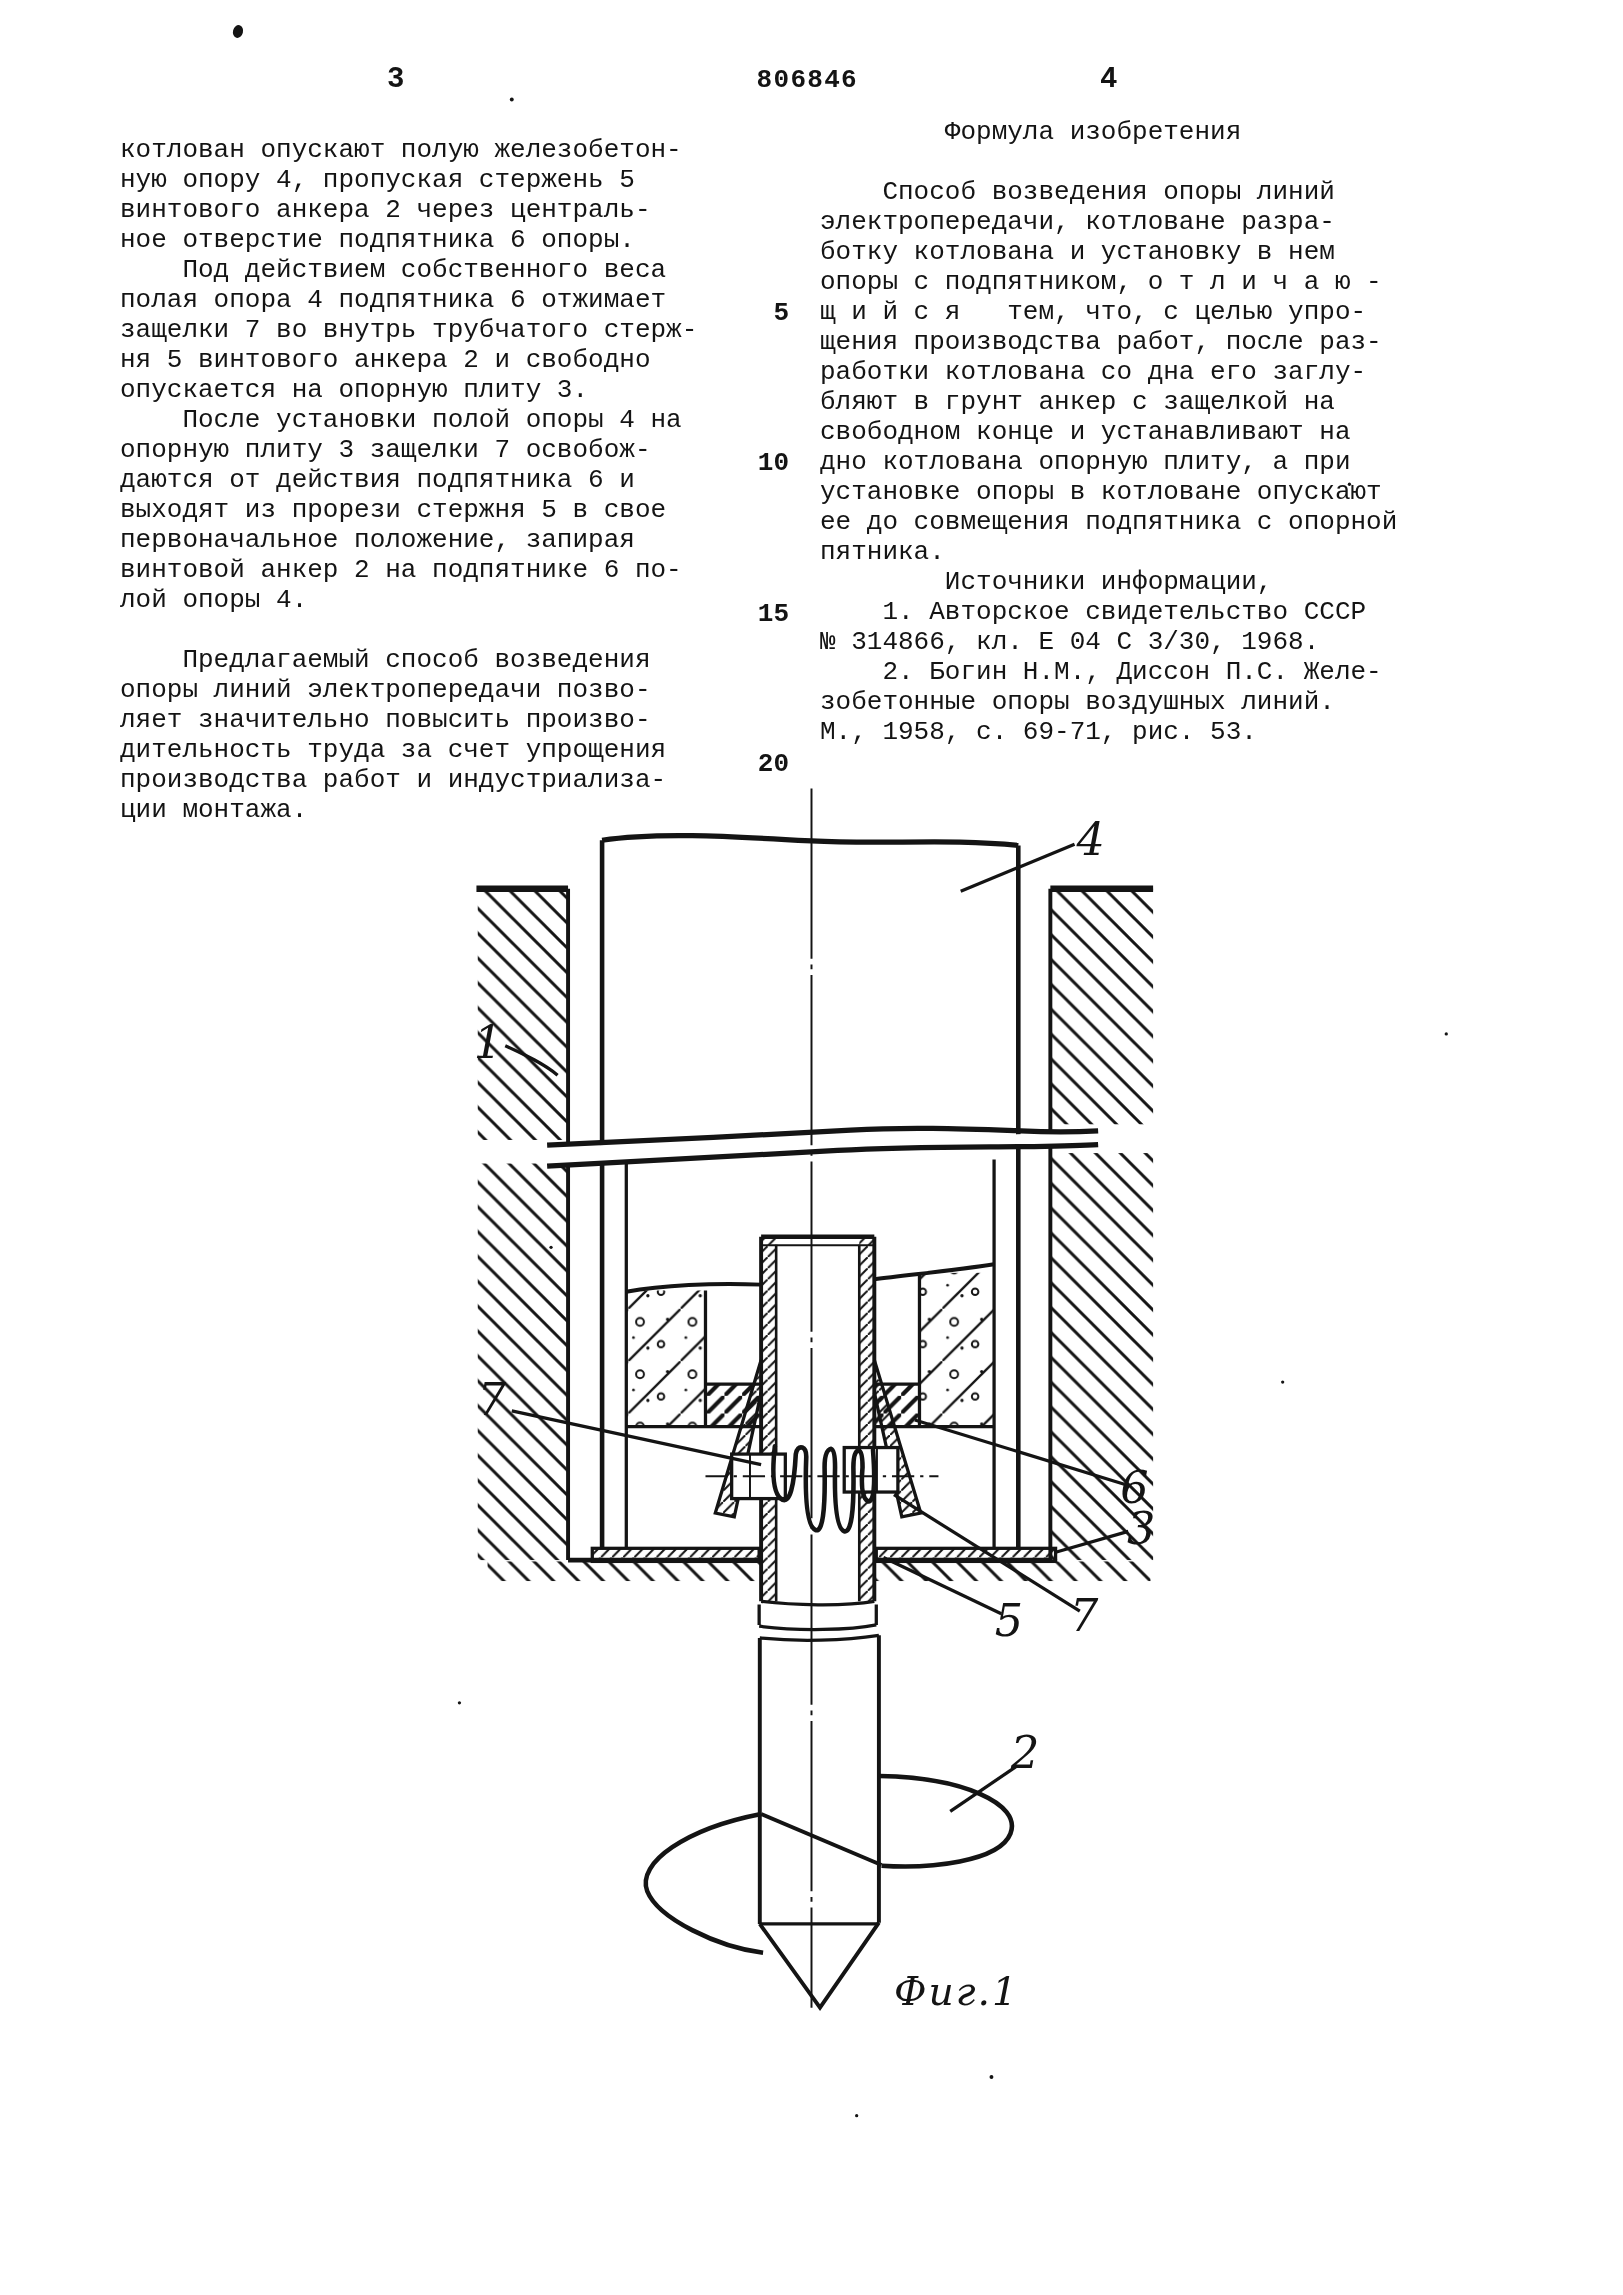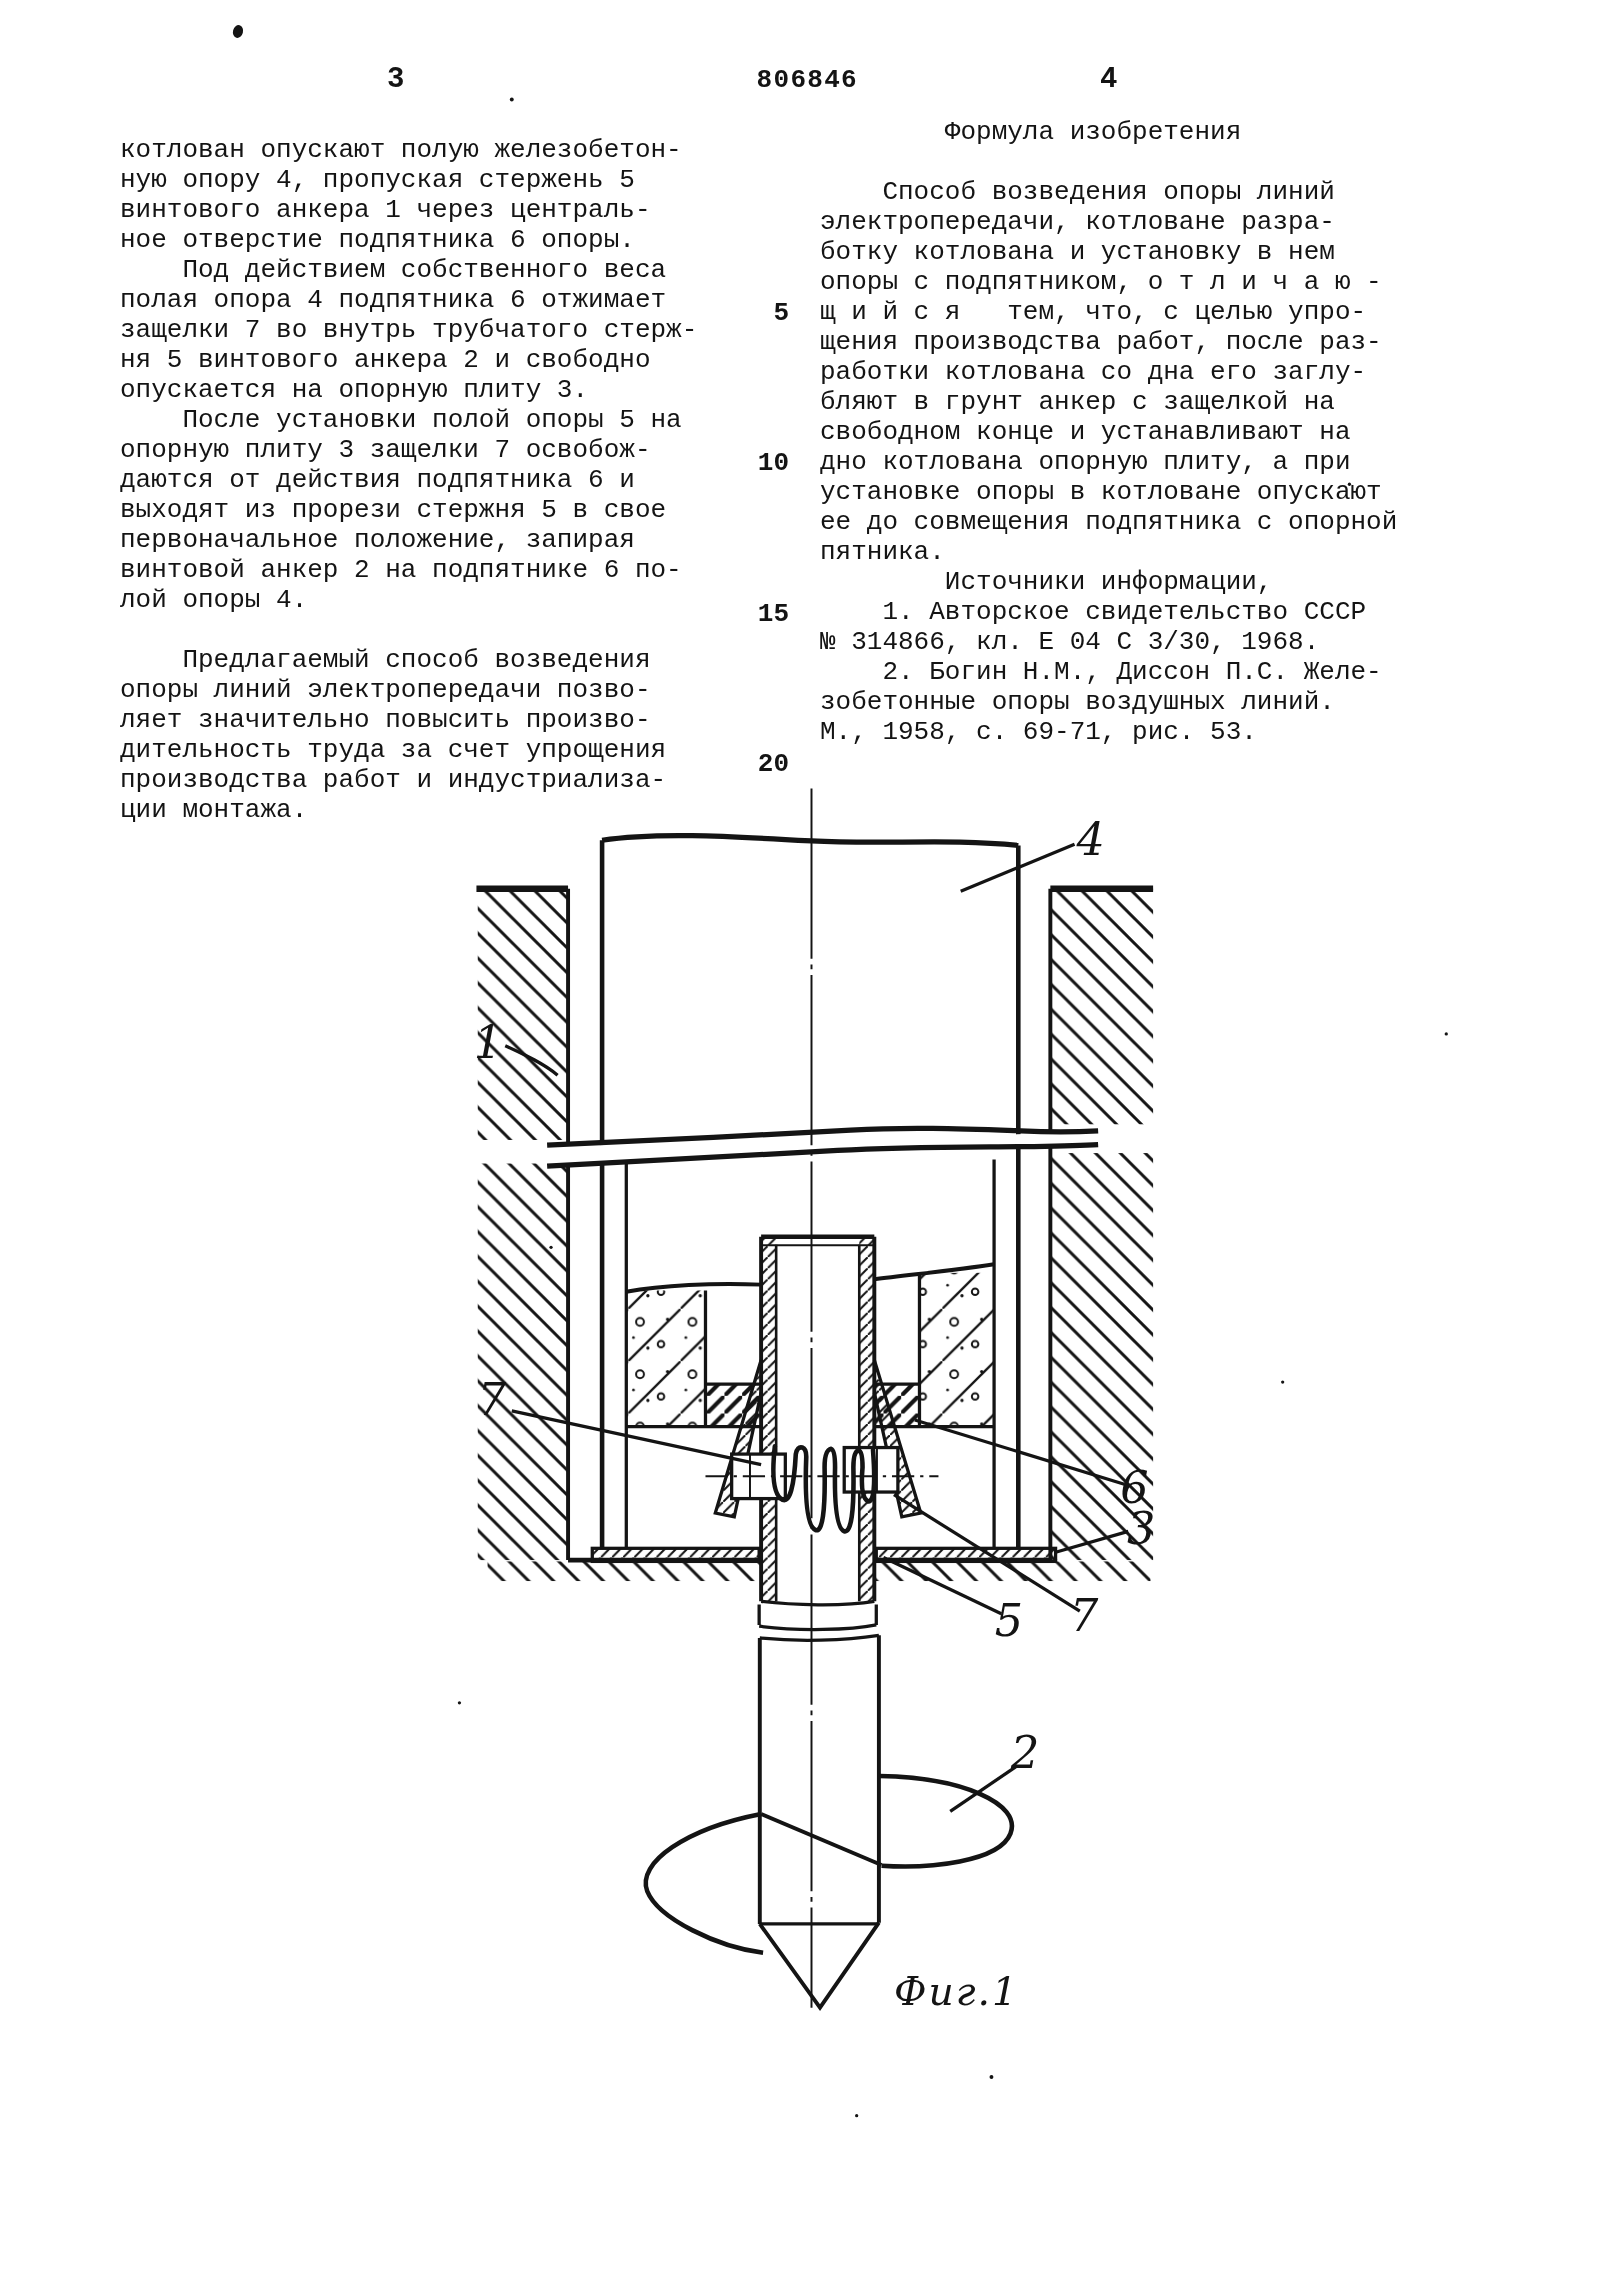--- a/index.html
+++ b/index.html
@@ -32,28 +32,28 @@
 <div class="page">
 
   <span class="inkdot"></span>
   <div class="hdr" style="left:387px;top:63px;">3</div>
   <div class="docnum">806846</div>
   <div class="hdr" style="left:1100px;top:63px;">4</div>
 
   <div class="col" style="left:120px;top:135px;width:599px;">
     <div class="ln">котлован опускают полую железобетон-</div>
     <div class="ln">ную опору 4, пропуская стержень 5</div>
-    <div class="ln">винтового анкера 1 через централь-</div>
+    <div class="ln">винтового анкера 2 через централь-</div>
     <div class="ln">ное отверстие подпятника 6 опоры.</div>
     <div class="ln">    Под действием собственного веса</div>
     <div class="ln">полая опора 4 подпятника 6 отжимает</div>
     <div class="ln">защелки 7 во внутрь трубчатого стерж-</div>
     <div class="ln">ня 5 винтового анкера 2 и свободно</div>
     <div class="ln">опускается на опорную плиту 3.</div>
-    <div class="ln">    После установки полой опоры 5 на</div>
+    <div class="ln">    После установки полой опоры 4 на</div>
     <div class="ln">опорную плиту 3 защелки 7 освобож-</div>
     <div class="ln">даются от действия подпятника 6 и</div>
     <div class="ln">выходят из прорези стержня 5 в свое</div>
     <div class="ln">первоначальное положение, запирая</div>
     <div class="ln">винтовой анкер 2 на подпятнике 6 по-</div>
     <div class="ln">лой опоры 4.</div>
     <div class="ln"></div>
     <div class="ln">    Предлагаемый способ возведения</div>
     <div class="ln">опоры линий электропередачи позво-</div>
     <div class="ln">ляет значительно повысить произво-</div>

